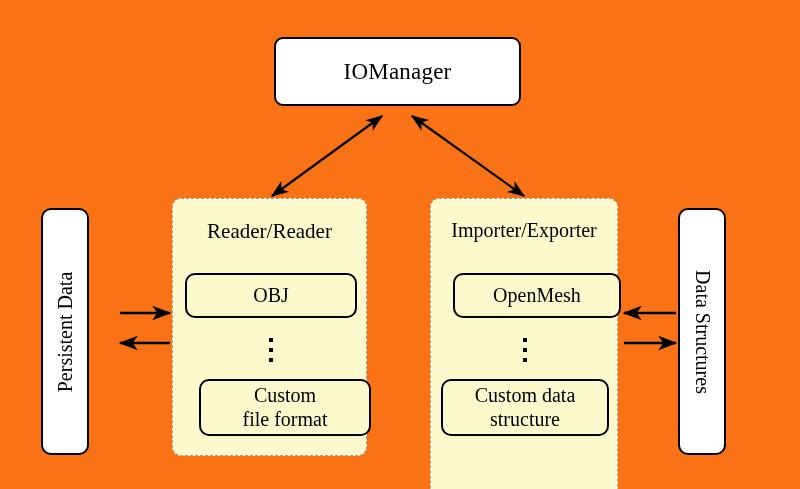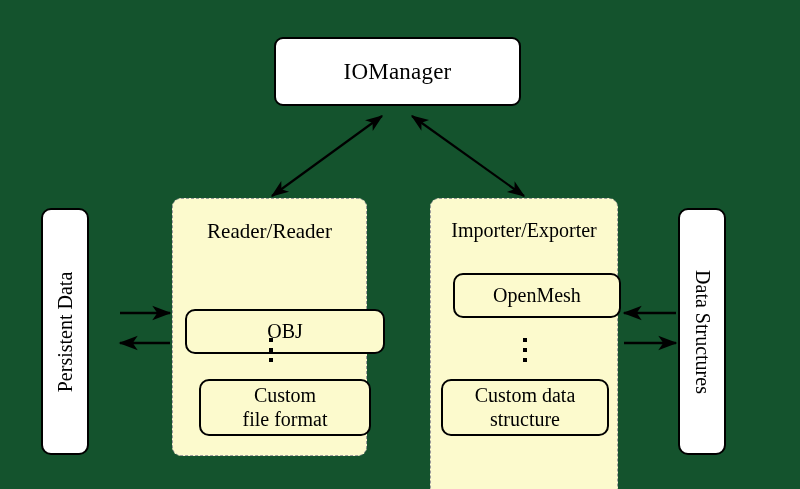--- a/index.html
+++ b/index.html
@@ -4,21 +4,21 @@
 <style>
   html, body {
     margin: 0;
     padding: 0;
     background: #ffffff;
   }
   #canvas {
     position: relative;
     width: 800px;
     height: 489px;
-    background: #14532d;
+    background: #f97316;
     font-family: "Liberation Serif", "DejaVu Serif", serif;
     overflow: hidden;
   }
   #arrow-layer {
     position: absolute;
     left: 0;
     top: 0;
     width: 800px;
     height: 489px;
     pointer-events: none;
@@ -127,23 +127,22 @@
     align-items: center;
     justify-content: center;
     text-align: center;
     font-size: 20px;
     line-height: 1.18;
     color: #000000;
   }
   #obj-box {
     left: 12px;
     top: 74px;
-    width: 200px;
+    width: 172px;
     height: 45px;
-    margin-top: 36px;
   }
   #custom-file-format-box {
     left: 26px;
     top: 180px;
     width: 172px;
     height: 57px;
   }
   #openmesh-box {
     left: 22px;
     top: 74px;

